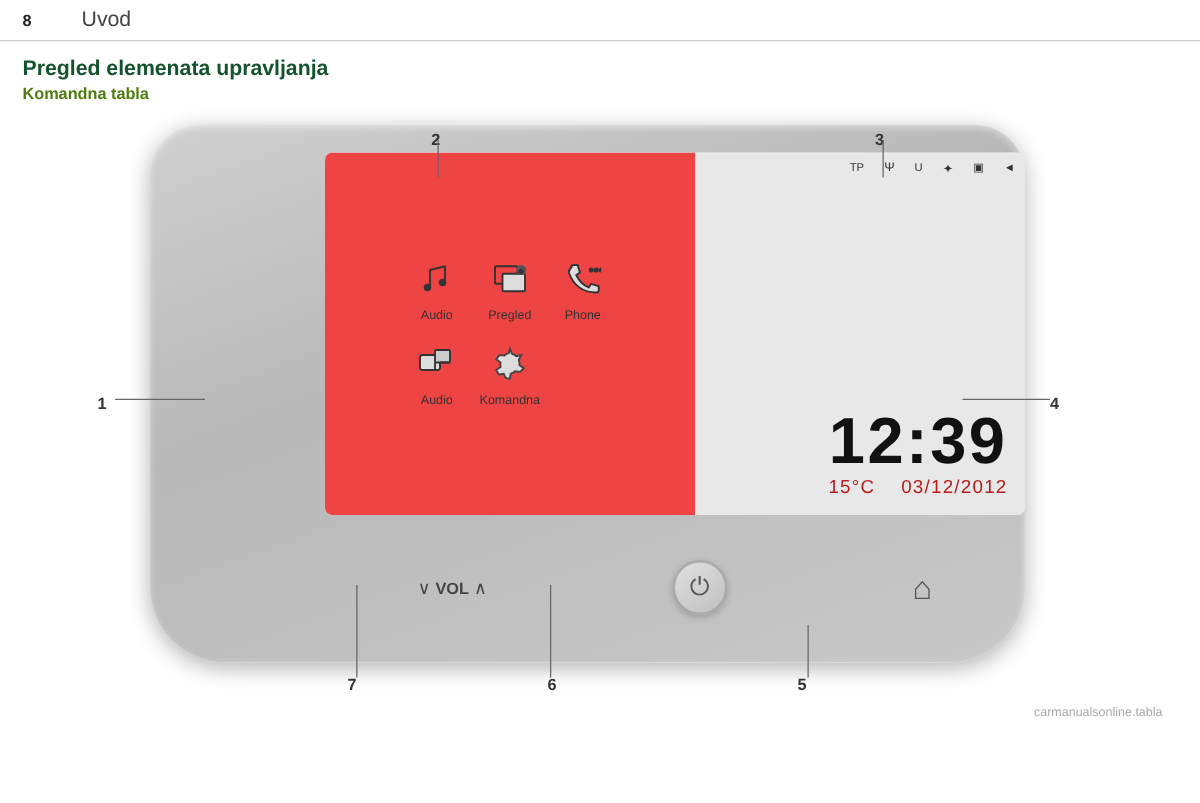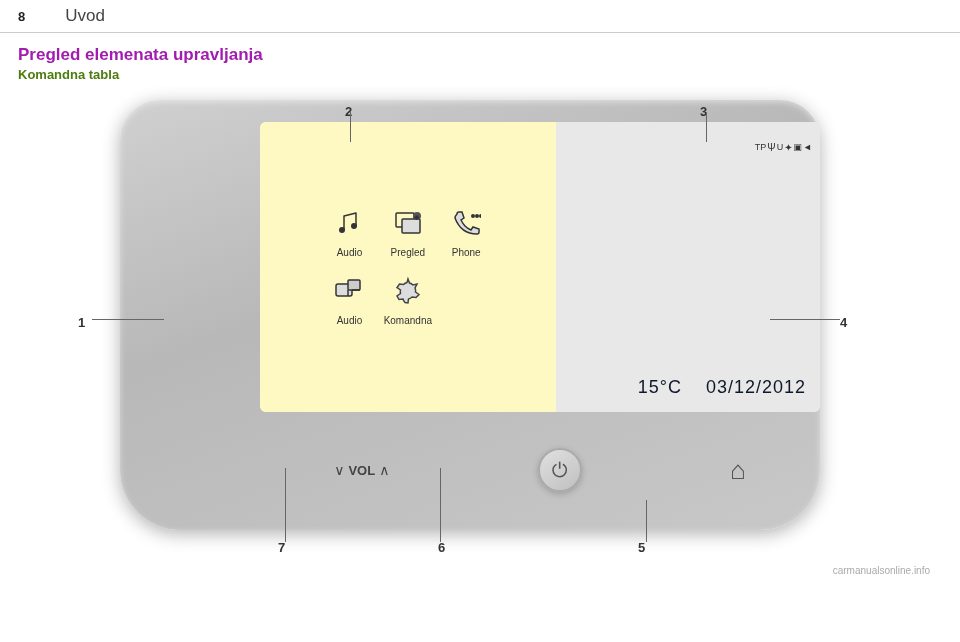--- a/index.html
+++ b/index.html
@@ -27,21 +27,21 @@
     }
 
     .page-title-text {
       font-size: 17px;
       color: #444;
     }
 
     .section-title {
       font-size: 17px;
       font-weight: bold;
-      color: #a21caf;
+      color: #14532d;
       padding: 12px 18px 2px 18px;
     }
 
     .section-subtitle {
       font-size: 13px;
       font-weight: bold;
       color: #4d7c0f;
       padding: 0 18px 8px 18px;
     }
 
@@ -74,21 +74,21 @@
       background: #f0f0f0;
       border-radius: 6px;
       overflow: hidden;
       display: flex;
     }
 
     
     .screen-left {
       width: 312px;
       height: 100%;
-      background: #fef9c3;
+      background: #ef4444;
       display: flex;
       flex-direction: column;
       justify-content: center;
       align-items: center;
       padding: 10px;
     }
 
     .icon-grid {
       display: grid;
       grid-template-columns: 1fr 1fr 1fr;
@@ -120,22 +120,22 @@
       width: 280px;
       height: 100%;
       background: #e8e8e8;
       display: flex;
       flex-direction: column;
     }
 
     .status-bar {
       display: flex;
       justify-content: flex-end;
-      padding: 20px 8px;
-      gap: 1px;
+      padding: 7px 8px;
+      gap: 16px;
       font-size: 10px;
       color: #333;
     }
 
     .clock-area {
       flex: 1;
       display: flex;
       flex-direction: column;
       justify-content: flex-end;
       align-items: flex-end;
@@ -144,22 +144,22 @@
 
     .clock-time {
       font-size: 52px;
       font-weight: bold;
       color: #111;
       line-height: 1;
       letter-spacing: 2px;
     }
 
     .clock-info {
-      font-size: 18px;
-      color: #0f172a;
+      font-size: 15px;
+      color: #b91c1c;
       margin-top: 2px;
       letter-spacing: 1px;
     }
 
     
     .controls-area {
       position: absolute;
       left: 140px;
       top: 330px;
       width: 560px;
@@ -350,20 +350,21 @@
       <div class="screen-right">
         <div class="status-bar">
           <span style="font-size:9px;color:#333;">TP</span>
           <span style="font-size:10px;">Ψ</span>
           <span style="font-size:9px;">U</span>
           <span style="font-size:10px;">✦</span>
           <span style="font-size:9px;">▣</span>
           <span style="font-size:9px;">◄</span>
         </div>
         <div class="clock-area">
+          <div class="clock-time">12:39</div>
           <div class="clock-info">
             <span>15°C</span>
             &nbsp;&nbsp;
             <span>03/12/2012</span>
           </div>
         </div>
       </div>
 
     </div>
 
@@ -399,15 +400,15 @@
 
   <span class="callout num-5">5</span>
   <div class="callout-line line-5"></div>
 
   <span class="callout num-6">6</span>
   <div class="callout-line line-6"></div>
 
   <span class="callout num-7">7</span>
   <div class="callout-line line-7"></div>
 
-  <span class="watermark">carmanualsonline.info</span>
+  <span class="watermark">carmanualsonline.tabla</span>
 
 </div>
 
 </body></html>

